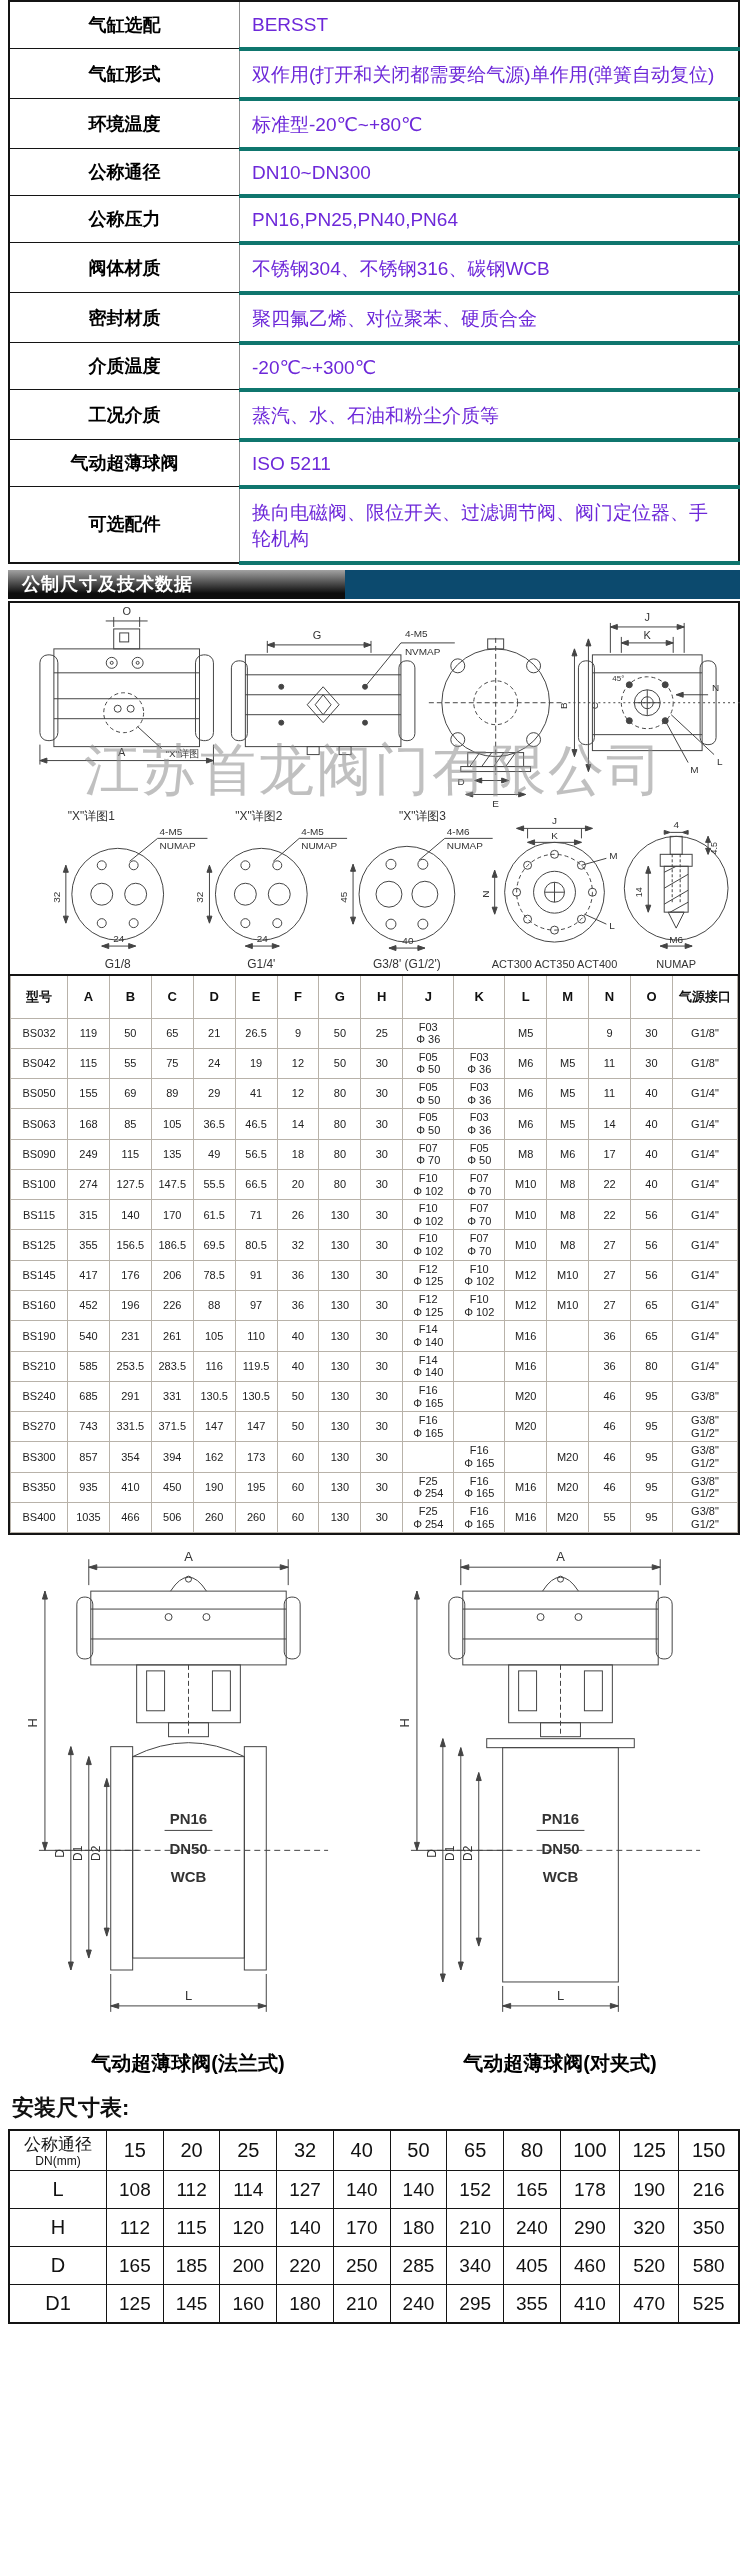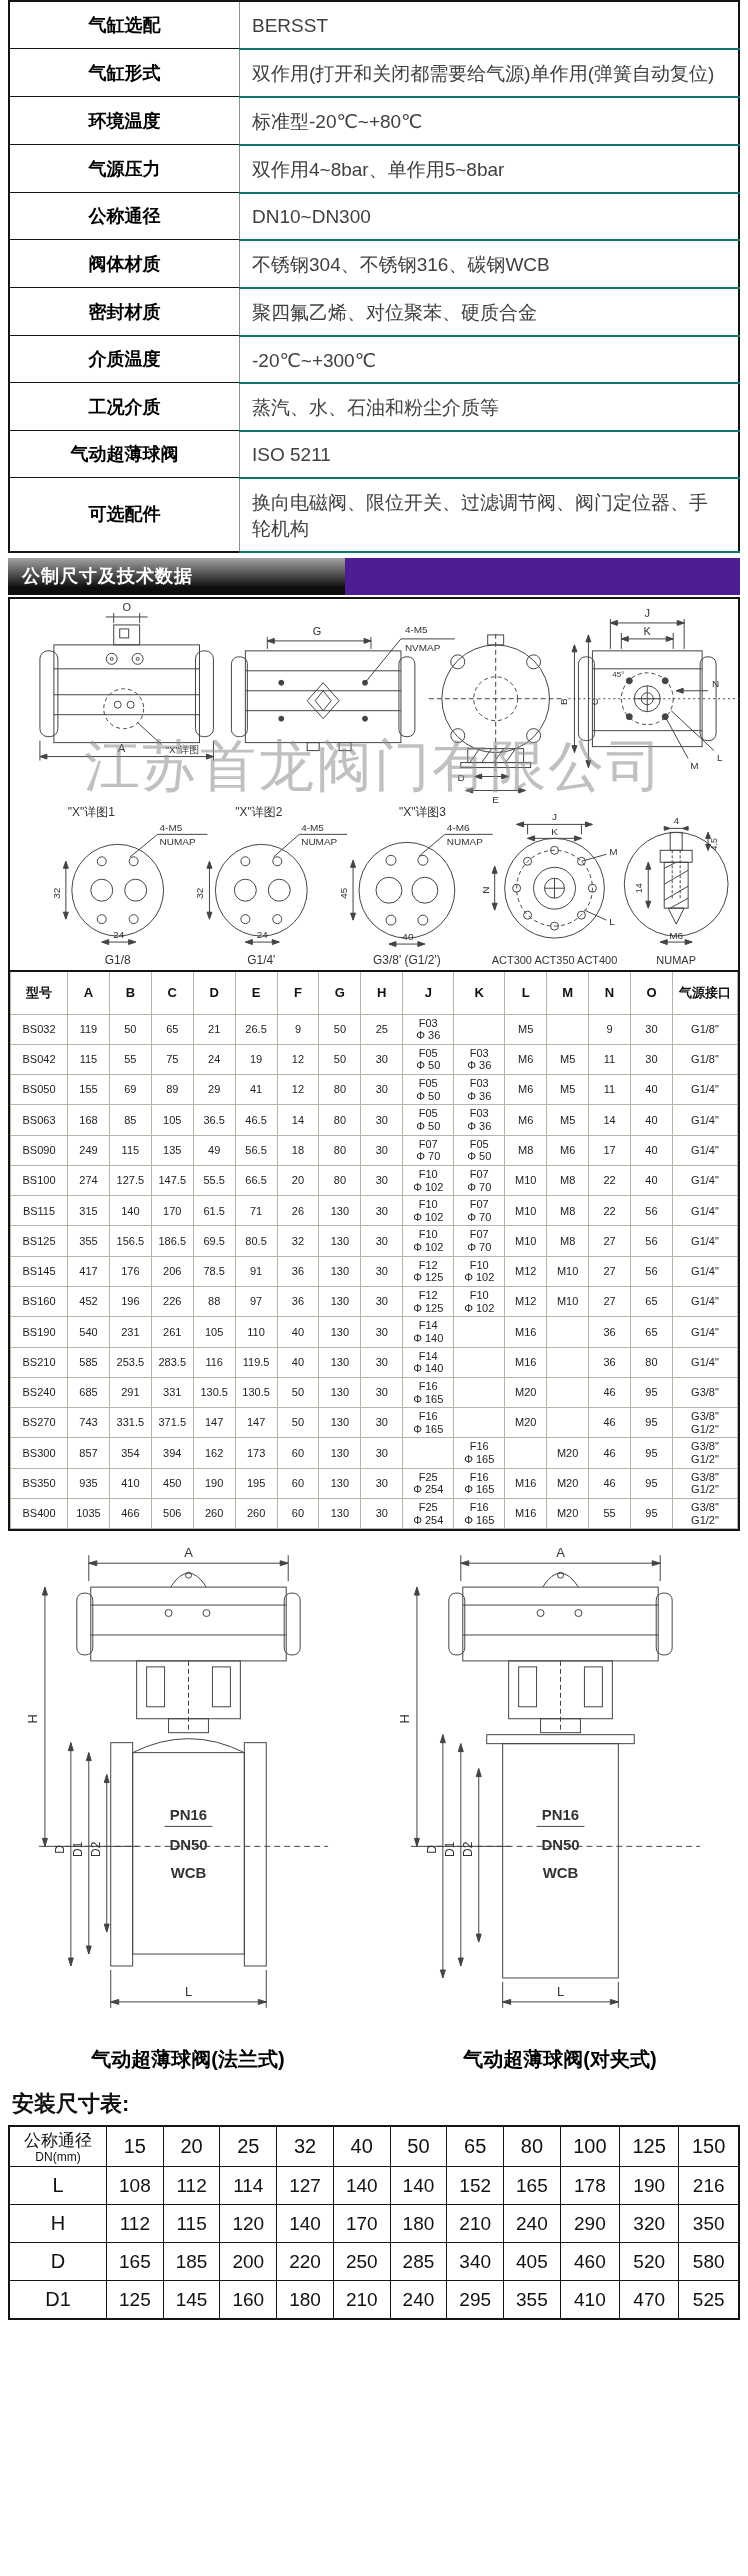--- a/index.html
+++ b/index.html
@@ -6,24 +6,24 @@
   body{width:748px;font-family:"Liberation Sans","DejaVu Sans",sans-serif;color:#111;}
   .page{width:748px;overflow:hidden;}
 
   
   .main-title{text-align:center;font-size:38px;font-weight:bold;margin:8px 0 10px;letter-spacing:2px;}
 
   
   table.spec{width:732px;margin:0 8px;border-collapse:collapse;border:2px solid #141414;}
   table.spec th{width:221px;font-size:18px;font-weight:bold;text-align:center;
     border-bottom:1px solid #141414;border-right:1px solid #909090;padding:11px 4px;color:#000;}
-  table.spec td{font-size:19px;color:#404040;padding:11px 16px 9px 12px;border-bottom:2px solid #0f766e;vertical-align:middle;}
+  table.spec td{font-size:19px;color:#6d28d9;padding:11px 16px 9px 12px;border-bottom:4px solid #0f766e;vertical-align:middle;}
 
   
-  .secbar{margin:5px 8px 2px;height:37px;background:#4c1d95;display:flex;}
+  .secbar{margin:5px 8px 2px;height:29px;background:#0c4a6e;display:flex;}
   .secbar-left{width:46%;height:100%;background:linear-gradient(#a2a2a2,#0d0d0d 80%);display:flex;align-items:center;}
   .secbar-left span{color:#fff;font-weight:bold;font-size:18px;padding-left:14px;letter-spacing:1px;}
 
   
   .techbox{margin:0 8px;border:2px solid #141414;position:relative;background:#fff;}
   .drawwrap{position:relative;height:371px;}
   svg.topdraw{display:block;width:732px;height:371px;}
   .watermark{position:absolute;top:130px;left:0;width:100%;text-align:center;font-size:56px;
     color:#8e8e8e;opacity:.55;letter-spacing:2px;white-space:nowrap;pointer-events:none;}
 
@@ -71,26 +71,26 @@
         </tr>
         <tr>
           <th>气缸形式</th>
           <td>双作用(打开和关闭都需要给气源)单作用(弹簧自动复位)</td>
         </tr>
         <tr>
           <th>环境温度</th>
           <td>标准型-20℃~+80℃</td>
         </tr>
         <tr>
-          <th>气源压力</th>
-          <td>双作用4~8bar、单作用5~8bar</td>
-        </tr>
-        <tr>
           <th>公称通径</th>
           <td>DN10~DN300</td>
+        </tr>
+        <tr>
+          <th>公称压力</th>
+          <td>PN16,PN25,PN40,PN64</td>
         </tr>
         <tr>
           <th>阀体材质</th>
           <td>不锈钢304、不锈钢316、碳钢WCB</td>
         </tr>
         <tr>
           <th>密封材质</th>
           <td>聚四氟乙烯、对位聚苯、硬质合金</td>
         </tr>
         <tr>

